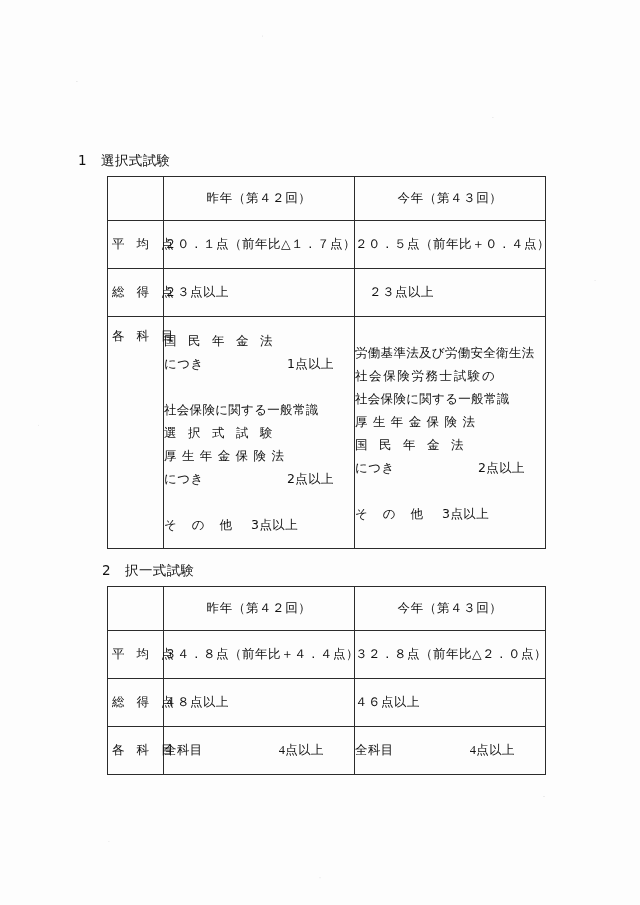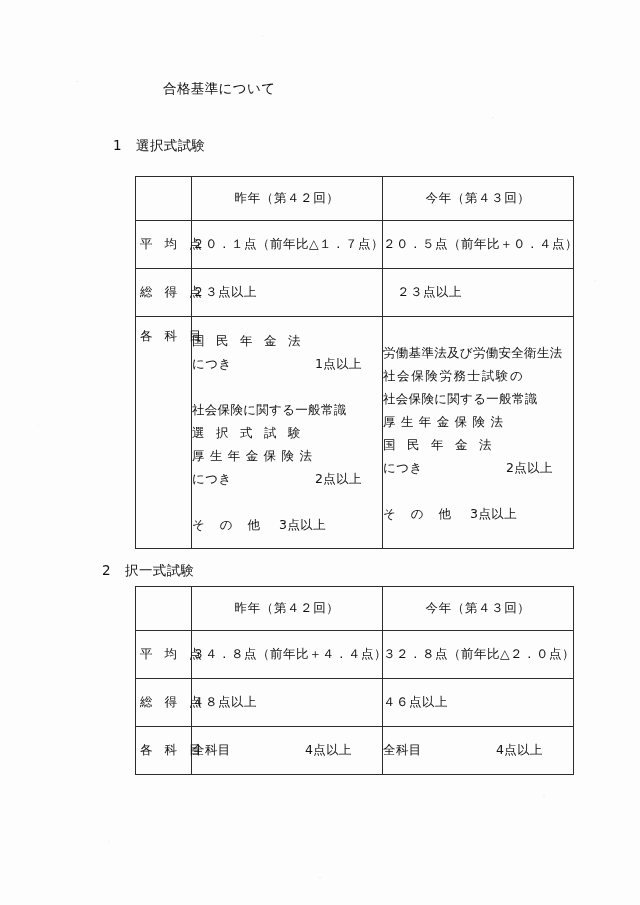--- a/index.html
+++ b/index.html
@@ -54,30 +54,29 @@
   .doc-title .line2 { display: block; }
 
   
   .section-head {
     position: absolute;
     font-size: 13.5px;
     letter-spacing: 0.4px;
     white-space: nowrap;
   }
   .section-head .num { margin-right: 14px; }
-  #section-1-head { left: 78px; top: 137px; margin-left: 35px; }
+  #section-1-head { left: 78px; top: 152px; }
   #section-2-head { left: 78px; top: 562px; margin-left: 24px; }
 
   
   .grid {
     position: absolute;
     border-collapse: collapse;
     table-layout: fixed;
     background: transparent;
-    margin-left: 28px;
   }
   #table-select   { left: 107px; top: 176px; width: 438px; }
   #table-choice   { left: 107px; top: 586px; width: 438px; }
 
   .grid td {
     border: 1px solid #2b2b2b;
     padding: 0;
     vertical-align: middle;
     font-size: 12.5px;
     color: #111111;
@@ -159,31 +158,31 @@
   .other-row .pts { letter-spacing: 0.4px; }
 
   
   .subj2 {
     display: flex;
     justify-content: space-between;
     align-items: center;
     width: 160px;
     white-space: nowrap;
     letter-spacing: 0.4px;
+    font-family: Liberation Serif, serif;
   }
 </style>
 </head>
 <body>
 
 <div class="sheet">
 
   <div class="paper-grain"></div>
 
   <div class="doc-title">
-    <span class="line2">合格基準について</span>
   </div>
 
   <div class="section-head" id="section-1-head">
     <span class="num">1</span><span>選択式試験</span>
   </div>
 
   <table class="grid" id="table-select">
     <colgroup>
       <col class="col-label">
         <col class="col-value">

